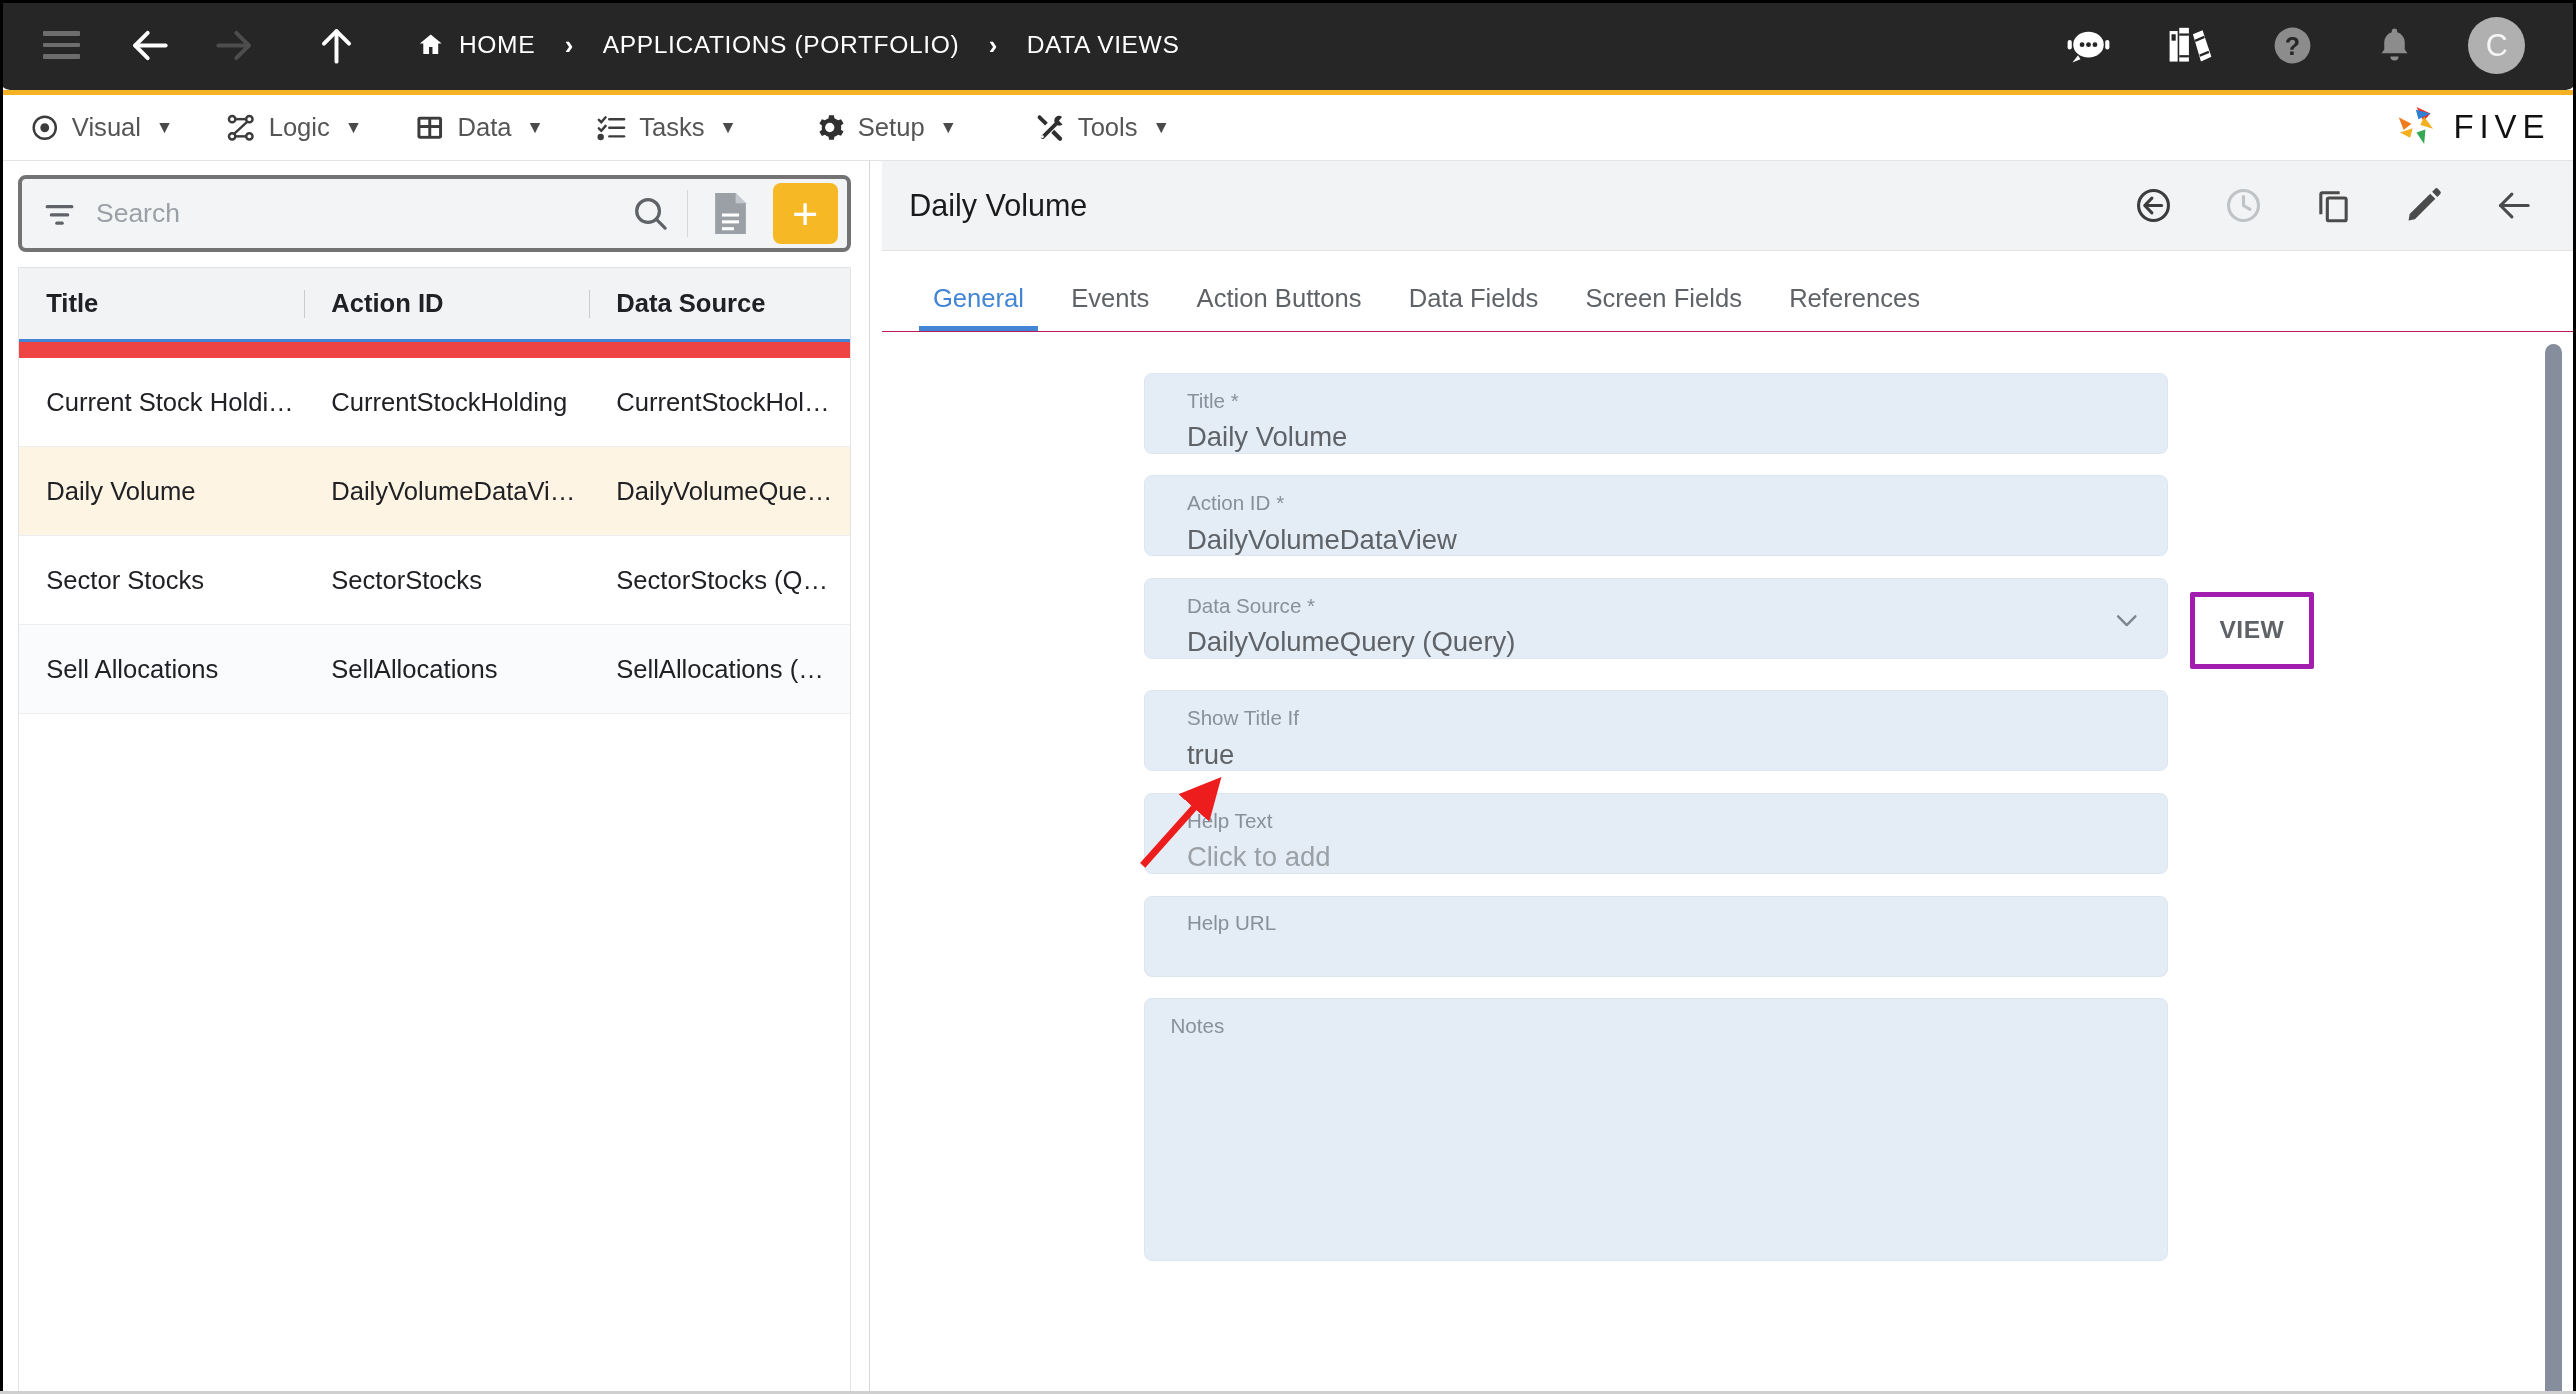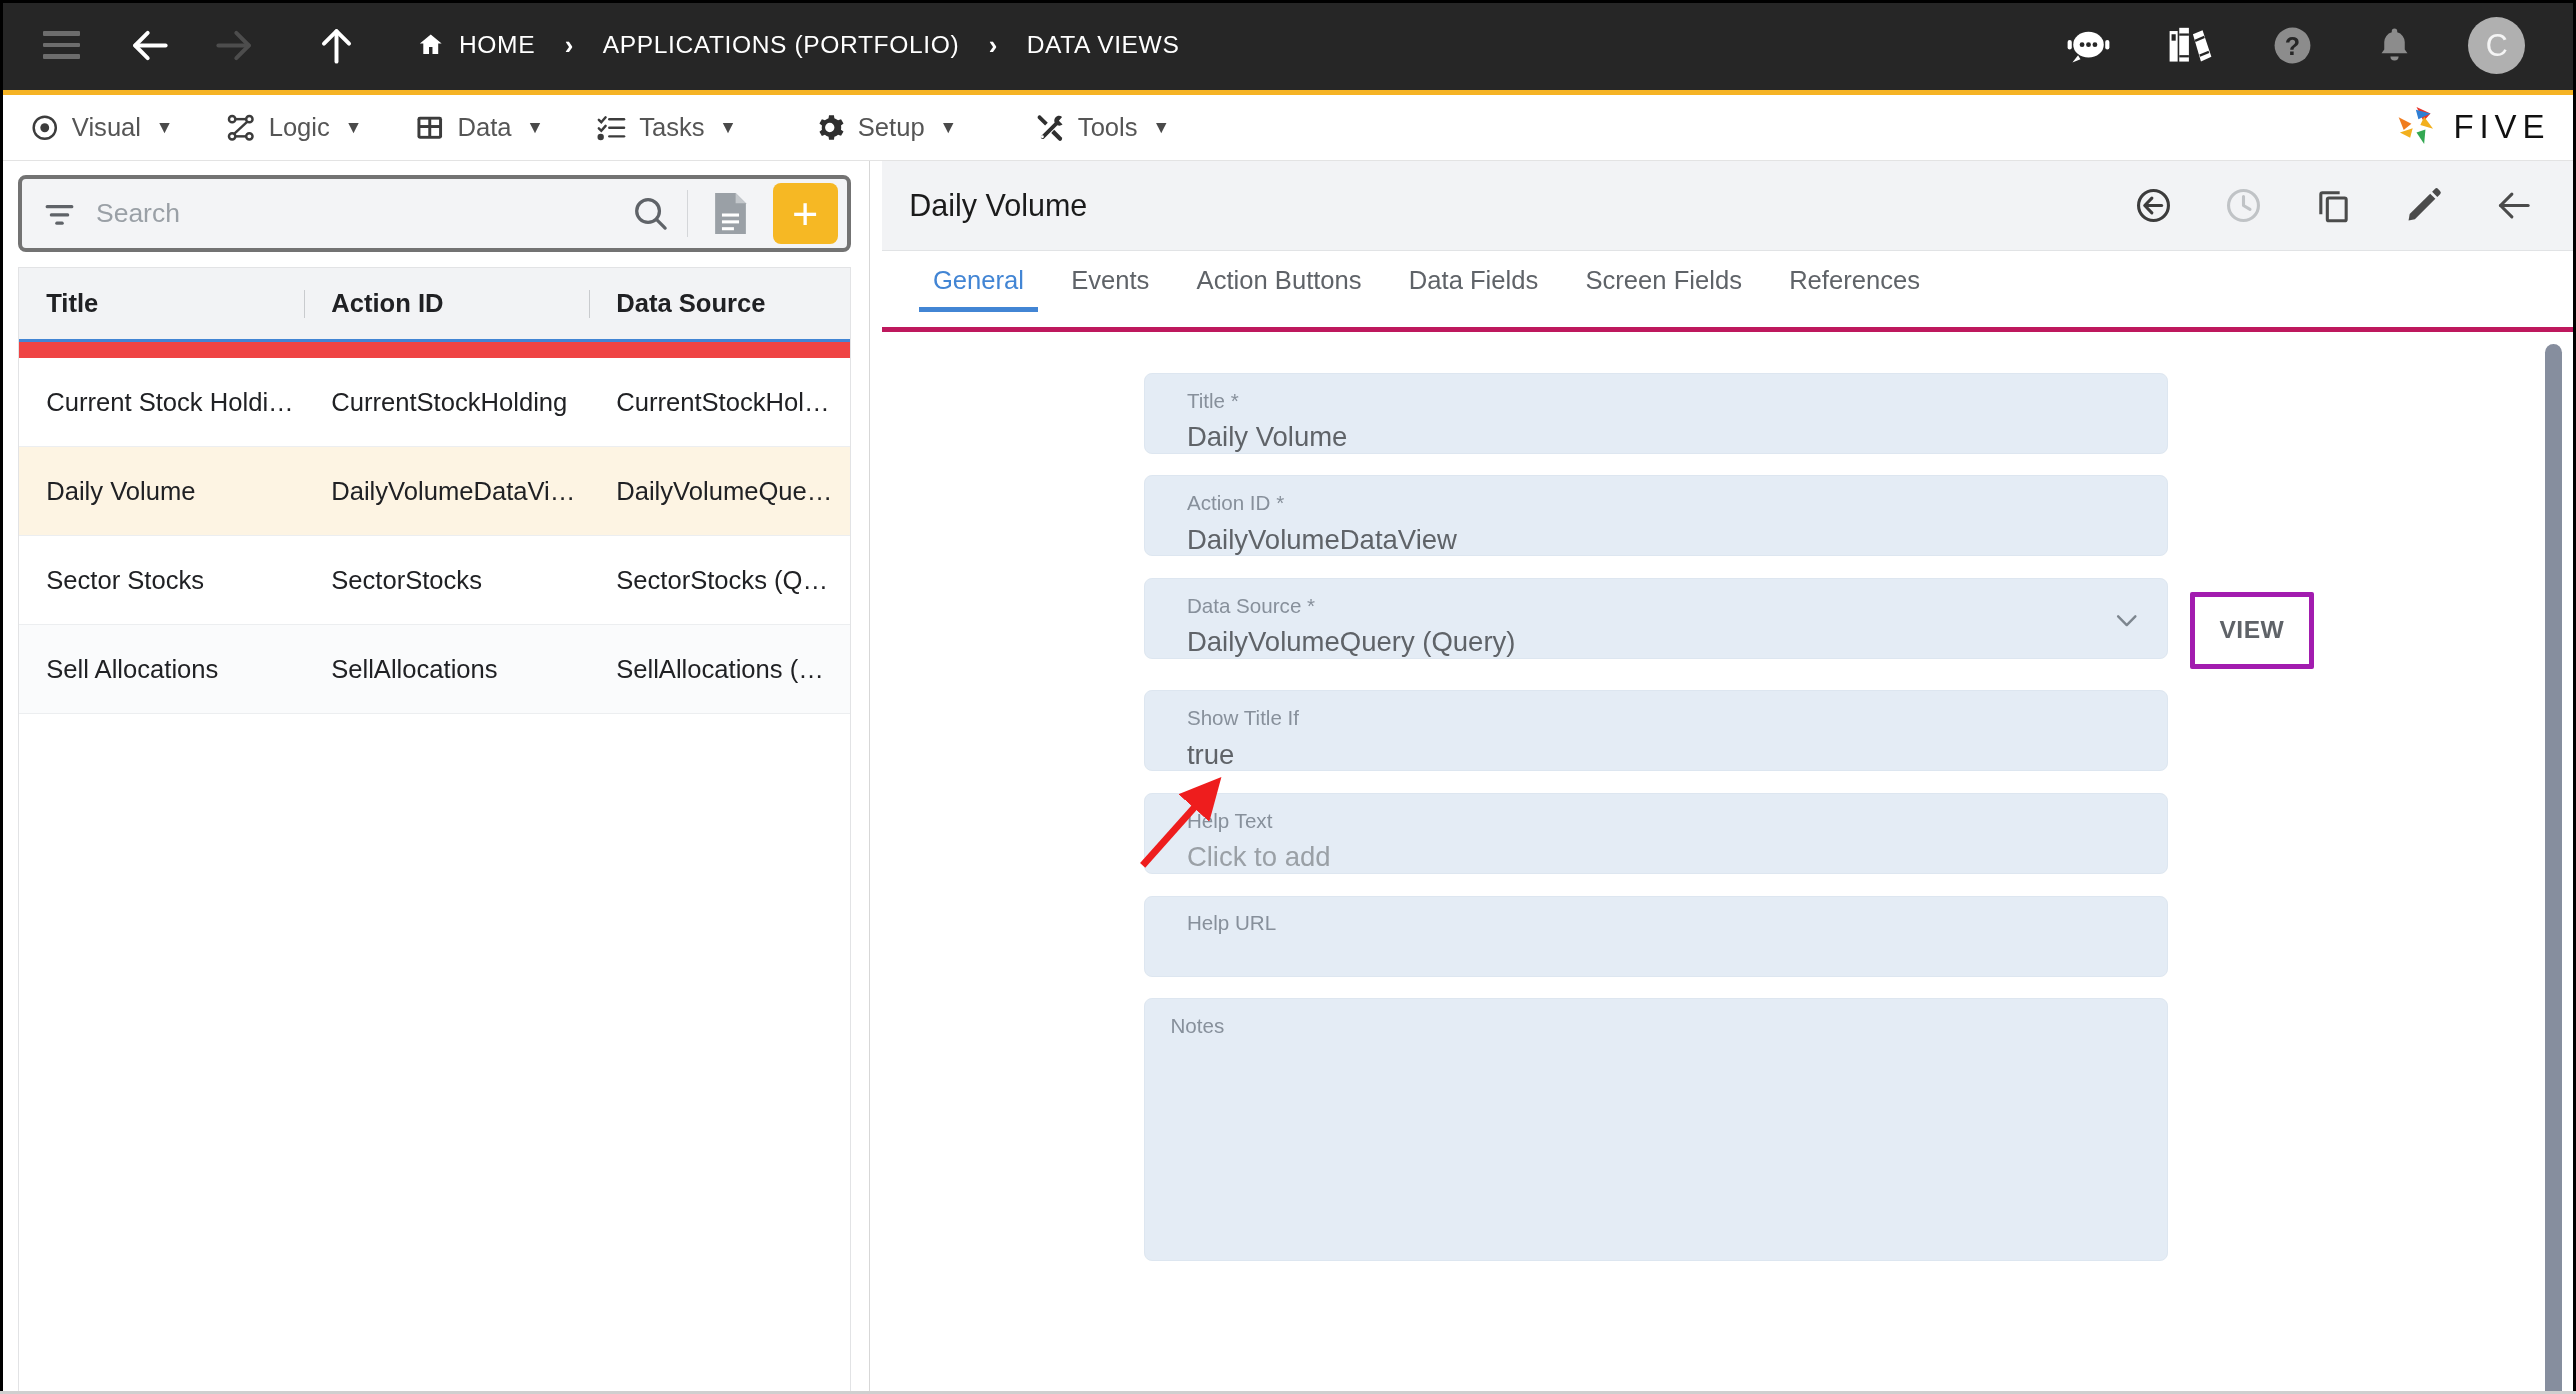--- a/index.html
+++ b/index.html
@@ -16,20 +16,21 @@
     background: #ffffff;
   }
 
   
   .topbar {
     height: 90px;
     background: #262626;
     display: flex; align-items: center;
     flex: 0 0 90px;
     padding: 0 33px 0 33px;
+    border-radius: 10px;
   }
   .tb-icon {
     width: 57px; height: 57px;
     display: flex; align-items: center; justify-content: center;
     color: #ffffff;
     flex: 0 0 auto;
   }
   .hamburger { display:flex; flex-direction:column; gap:6.9px; width:37px; }
   .hamburger span { display:block; height:4.9px; background:#6d6d6d; border-radius:1px; }
   .nav-arrows { display:flex; align-items:center; gap:27.5px; margin-left: 31px;}
@@ -195,22 +196,22 @@
     padding: 0 43px 0 27.5px;
     border-bottom: 1px solid #e1e3e5;
   }
   .rp-title { font-size: 30.5px; color: #1b1b1b; font-weight: 500; }
   .rp-actions { margin-left: auto; display: flex; align-items: center; gap: 51px; }
   .rp-ic { width: 39px; height: 39px; color: #4b4b4b; cursor:pointer; display:flex;align-items:center;justify-content:center;}
   .rp-ic.dim { color: #bfc2c5; }
 
   .tabs {
     height: 81px; flex: 0 0 81px;
-    display: flex; align-items: center;
-    border-bottom: 5px solid #be185d;
+    display: flex; align-items: flex-end;
+    border-bottom: 1px solid #be185d;
     padding-left: 27.5px;
     background: #ffffff;
   }
   .tab {
     font-size: 25.6px; color: #5f6368;
     padding: 0 23.6px 17.7px 23.6px;
     position: relative; cursor: pointer; white-space:nowrap;
   }
   .tab.active { color: #4285d4; }
   .tab.active::after {

